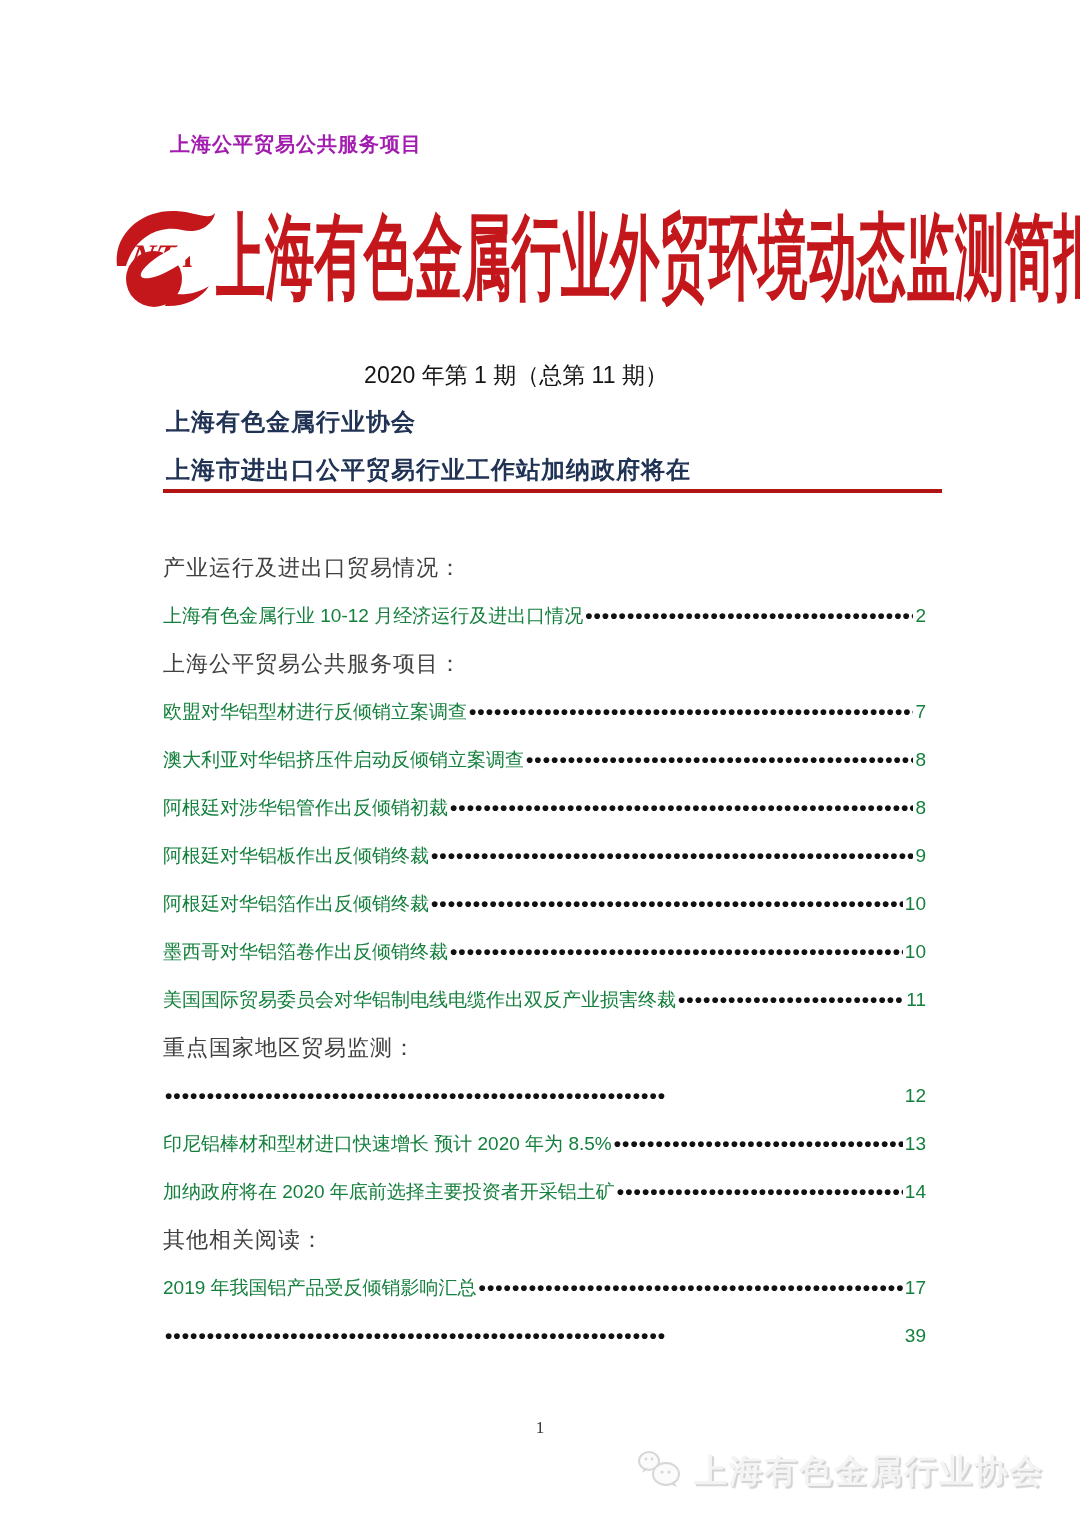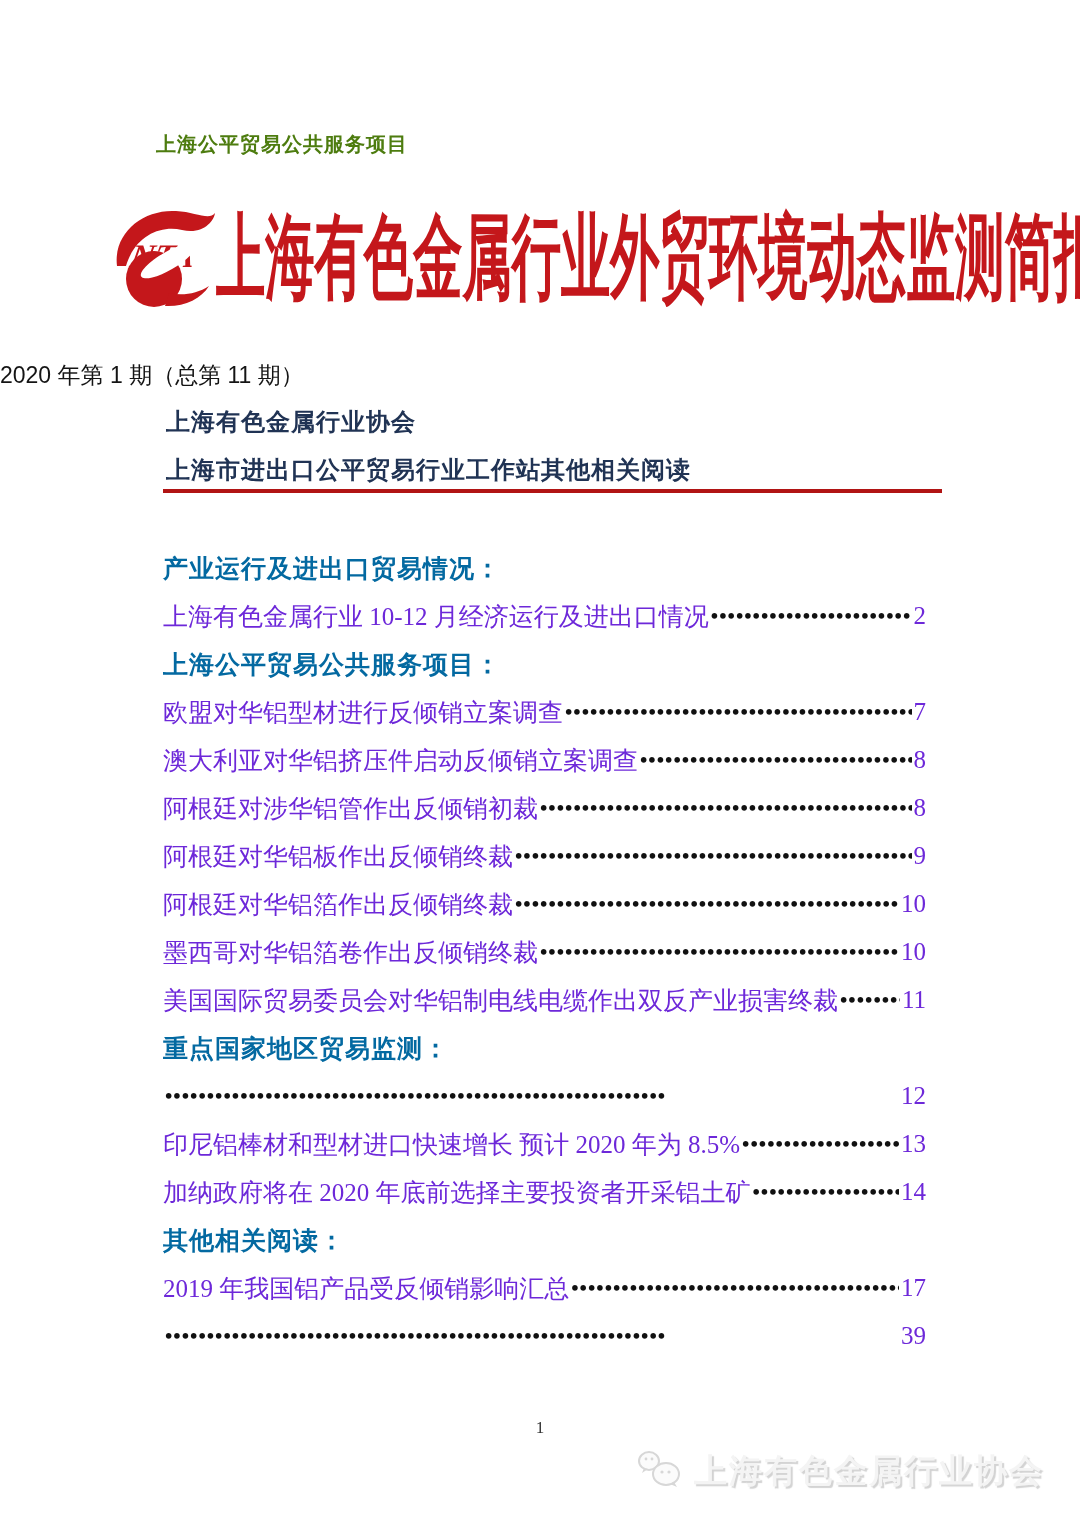--- a/index.html
+++ b/index.html
@@ -4,68 +4,68 @@
 <style>
   html,body{margin:0;padding:0;background:#ffffff;}
   .page{
     position:relative;
     width:1080px;height:1527px;
     background:#ffffff;
     overflow:hidden;
     font-family:"Liberation Sans", sans-serif;
   }
   .project-label{
-    position:absolute;left:156px;top:131px;
-    font-size:20px;font-weight:bold;color:#4d7c0f;
+    position:absolute;left:170px;top:131px;
+    font-size:20px;font-weight:bold;color:#a21caf;
     letter-spacing:1px;
   }
   
   .masthead{position:absolute;left:0;top:196px;width:956px;height:130px;}
   .logo{position:absolute;left:110px;top:8px;width:110px;height:106px;}
   .masthead-title{
     position:absolute;left:216px;top:0;height:124px;line-height:124px;
     white-space:nowrap;
   }
   .masthead-title span{
     display:inline-block;
     transform:scaleX(0.53);
     transform-origin:0 50%;
     font-family:"Liberation Serif", serif;
     font-size:93px;font-weight:bold;color:#c4171b;
     letter-spacing:0px;
   }
   .issue-line{
     position:absolute;left:0;top:360px;width:1032px;
-    text-align:left;font-size:23px;color:#141414;
+    text-align:center;font-size:23px;color:#141414;
     font-family:"Liberation Sans", sans-serif;
   }
   .org-line1{
     position:absolute;left:166px;top:406px;
     font-size:24px;font-weight:bold;color:#203354;letter-spacing:1px;
   }
   .org-line2{
     position:absolute;left:166px;top:454px;right:135px;
     display:flex;align-items:baseline;
     font-size:24px;font-weight:bold;color:#203354;letter-spacing:1px;
   }
   .red-rule{
     position:absolute;left:163px;top:489px;width:779px;height:4px;
     background:#b11414;
   }
   
   .toc{position:absolute;left:163px;top:544px;width:763px;}
   .toc-heading{
     height:48px;display:flex;align-items:center;
-    font-size:25px;font-weight:bold;color:#0369a1;
+    font-size:22px;font-weight:normal;color:#404040;
     font-family:"Liberation Sans", sans-serif;letter-spacing:1px;
   }
   .toc-row{
     height:48px;display:flex;align-items:center;
-    font-family:Liberation Serif, serif;
-    font-size:25px;color:#6d28d9;
+    font-family:Liberation Sans, sans-serif;
+    font-size:19px;color:#15803d;
   }
   .toc-title{white-space:nowrap;flex:0 0 auto;}
   .leader{
     flex:1 1 auto;overflow:hidden;white-space:nowrap;
     margin:0 2px;
     font-size:21px;font-weight:bold;color:#111;
     letter-spacing:1px;line-height:48px;
   }
   .leader::after{content:"••••••••••••••••••••••••••••••••••••••••••••••••••••••••••••";}
   .toc-page{flex:0 0 auto;white-space:nowrap;}
@@ -106,21 +106,21 @@
       <span>上海有色金属行业外贸环境动态监测简报</span>
     </div>
   </div>
 
   <div class="issue-line">2020 年第 1 期（总第 11 期）</div>
 
   <div class="org-line1">上海有色金属行业协会</div>
 
   <div class="org-line2">
     <span>上海市进出口公平贸易行业工作站</span>
-    <span>其他相关阅读</span>
+    <span>加纳政府将在</span>
   </div>
 
   <div class="red-rule"></div>
 
   <div class="toc">
 
     <div class="toc-heading">产业运行及进出口贸易情况：</div>
     <div class="toc-row">
       <span class="toc-title">上海有色金属行业 10-12 月经济运行及进出口情况</span>
       <span class="leader"></span>

